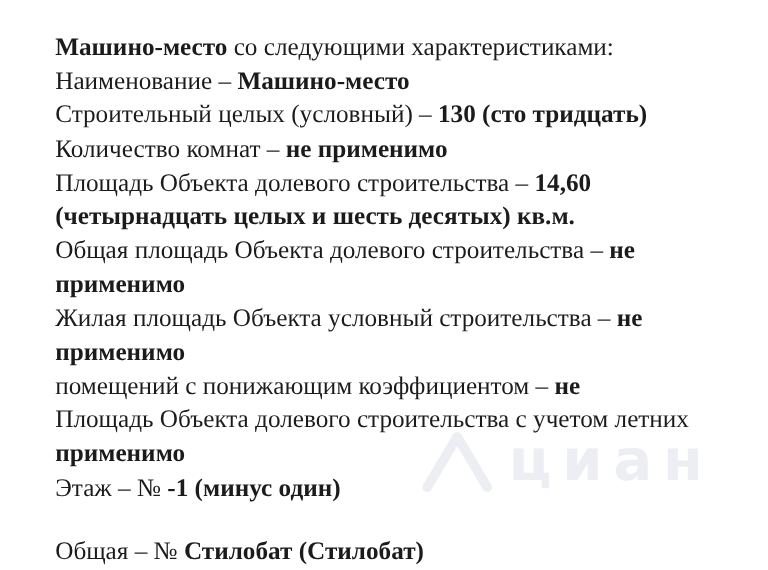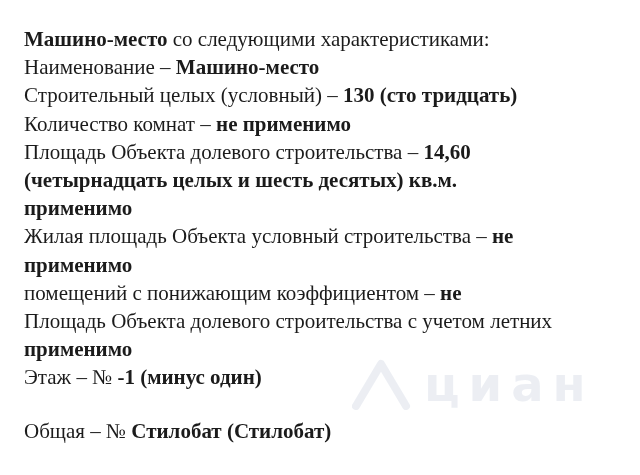--- a/index.html
+++ b/index.html
@@ -8,21 +8,21 @@
   }
   body {
     width: 640px;
     height: 475px;
     background: #ffffff;
     overflow: hidden;
     position: relative;
   }
   .doc {
     position: absolute;
-    left: 24px;
+    left: 46px;
     top: 25px;
     width: 580px;
     font-family: "Liberation Serif", "DejaVu Serif", serif;
     font-size: 21px;
     line-height: 28.2px;
     color: #1b1b1b;
     z-index: 2;
   }
   .line {
     white-space: nowrap;
@@ -64,20 +64,21 @@
   <span class="wm-text">циан</span>
 </div>
 
 <div class="doc">
     <div class="line"><span class="seg bold">Машино-место</span><span class="seg"> со следующими характеристиками:</span></div>
     <div class="line"><span class="seg">Наименование – </span><span class="seg bold">Машино-место</span></div>
     <div class="line"><span class="seg">Строительный целых (условный) – </span><span class="seg bold">130 (сто тридцать)</span></div>
     <div class="line"><span class="seg">Количество комнат – </span><span class="seg bold">не применимо</span></div>
     <div class="line"><span class="seg">Площадь Объекта долевого строительства – </span><span class="seg bold">14,60</span></div>
     <div class="line"><span class="seg bold">(четырнадцать целых и шесть десятых) кв.м.</span></div>
+    <div class="line"><span class="seg">Общая площадь Объекта долевого строительства – </span><span class="seg bold">не</span></div>
     <div class="line"><span class="seg bold">применимо</span></div>
     <div class="line"><span class="seg">Жилая площадь Объекта условный строительства – </span><span class="seg bold">не</span></div>
     <div class="line"><span class="seg bold">применимо</span></div>
     <div class="line"><span class="seg">помещений с понижающим коэффициентом – </span><span class="seg bold">не</span></div>
     <div class="line"><span class="seg">Площадь Объекта долевого строительства с учетом летних</span></div>
     <div class="line"><span class="seg bold">применимо</span></div>
     <div class="line"><span class="seg">Этаж – № </span><span class="seg bold">-1 (минус один)</span></div>
     <div class="line blank"></div>
     <div class="line"><span class="seg">Общая – № </span><span class="seg bold">Стилобат (Стилобат)</span></div>
   </div>

